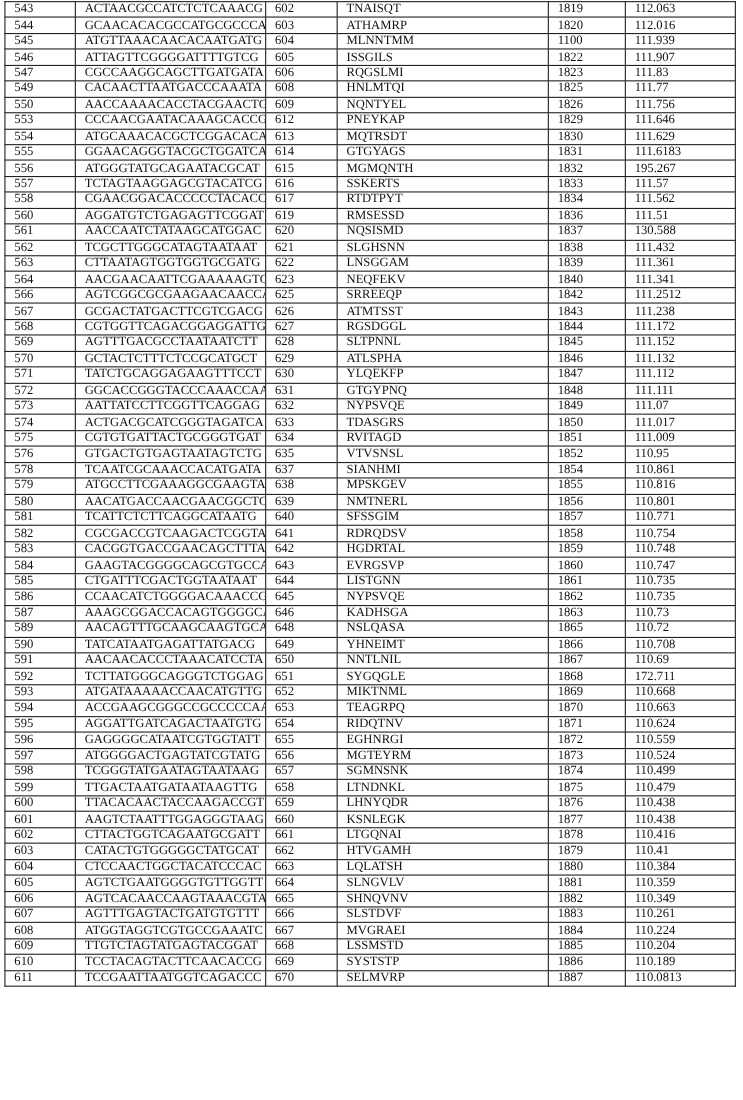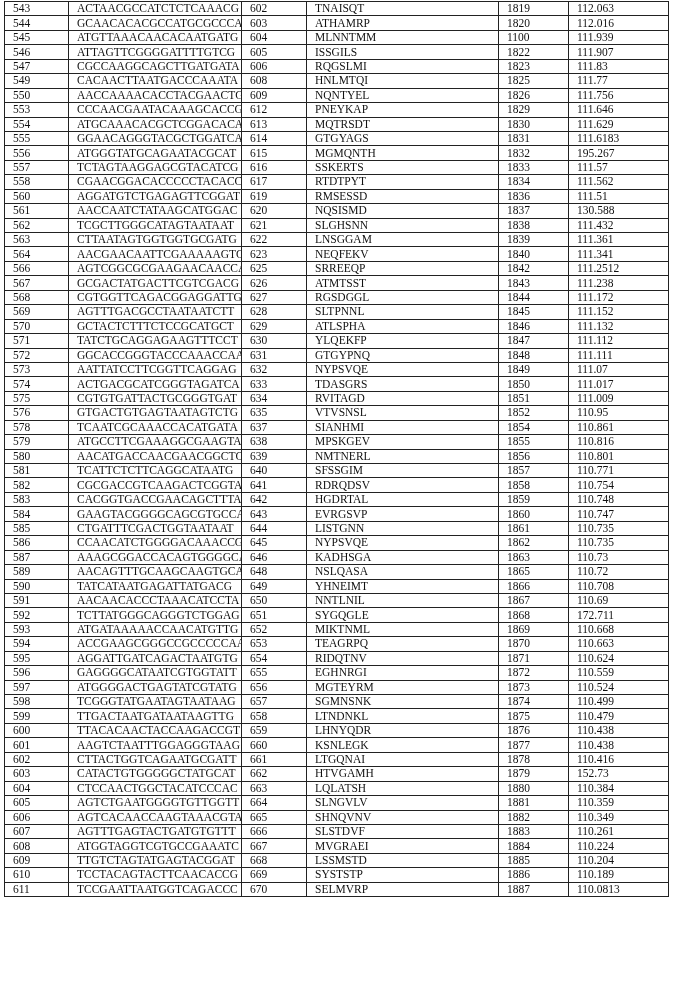--- a/index.html
+++ b/index.html
@@ -466,21 +466,21 @@
         <td>LTGQNAI</td>
         <td>1878</td>
         <td>110.416</td>
       </tr>
       <tr>
         <td>603</td>
         <td>CATACTGTGGGGGCTATGCAT</td>
         <td>662</td>
         <td>HTVGAMH</td>
         <td>1879</td>
-        <td>152.73</td>
+        <td>110.41</td>
       </tr>
       <tr>
         <td>604</td>
         <td>CTCCAACTGGCTACATCCCAC</td>
         <td>663</td>
         <td>LQLATSH</td>
         <td>1880</td>
         <td>110.384</td>
       </tr>
       <tr>

